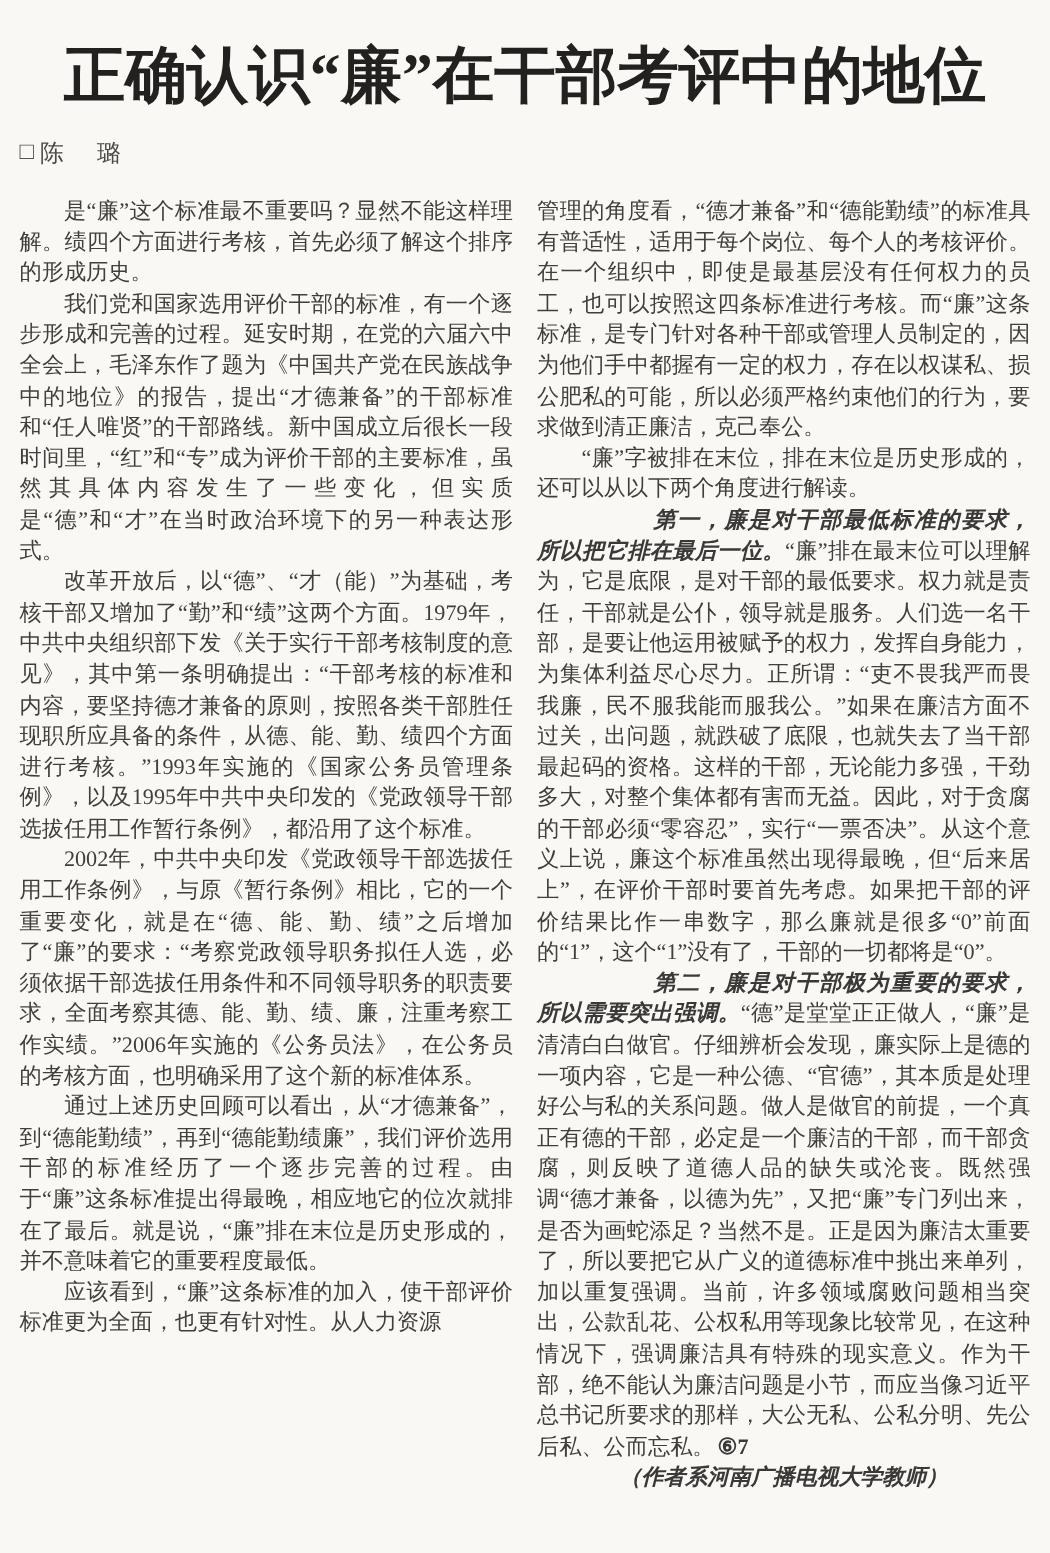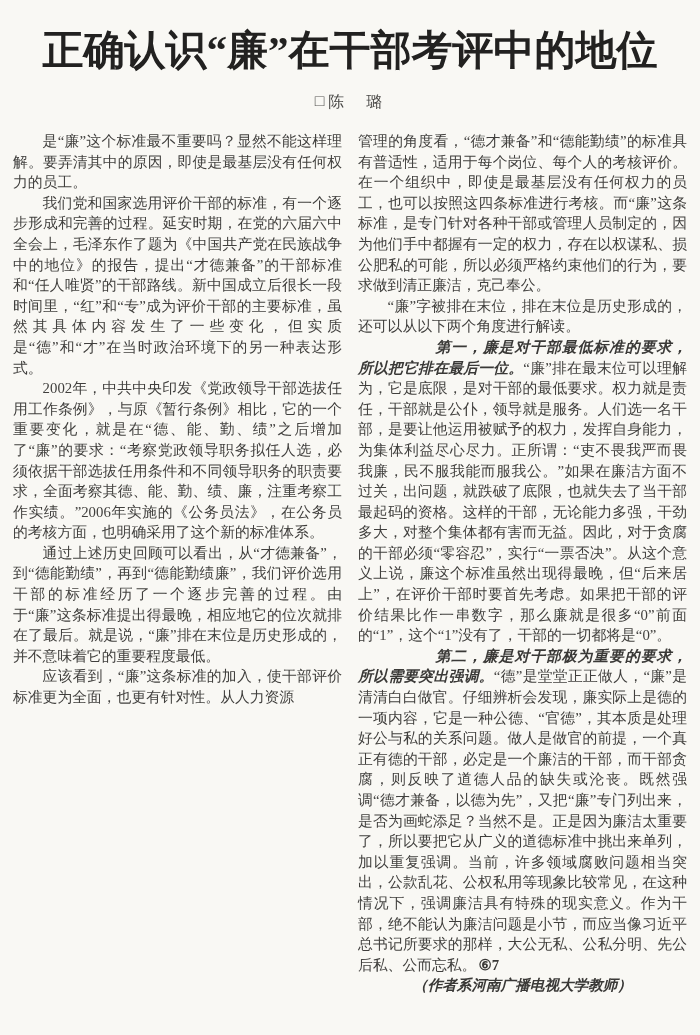--- a/index.html
+++ b/index.html
@@ -21,21 +21,21 @@
     text-align:center;
     font-size:41px;
     line-height:52px;
     font-weight:900;
     color:#222120;
     letter-spacing:0px;
     margin:4px 0 0 0;
     white-space:nowrap;
   }
   .byline{
-    text-align:center;
+    text-align:left;
     font-size:16px;
     color:#4b4a48;
     margin-top:16px;
     letter-spacing:3px;
   }
   .byline .marker{
     display:inline-block;
     transform:translateY(-1px);
     letter-spacing:0;
     margin-right:4px;
@@ -85,22 +85,23 @@
 </head>
 <body>
 
 <div class="page">
   <h1 class="title">正确认识“廉”在干部考评中的地位</h1>
   <div class="byline">
     <span class="marker">□</span><span>陈　璐</span>
   </div>
   <div class="columns">
     <div class="col" id="col-left">
-        <p>是“廉”这个标准最不重要吗？显然不能这样理解。要弄清其中的原因，即使是最基层没有任何权力的员工。</p>
+        <p>是“廉”这个标准最不重要吗？显然不能这样理解。绩四个方面进行考核，首先必须了解这个排序的形成历史。</p>
         <p>我们党和国家选用评价干部的标准，有一个逐步形成和完善的过程。延安时期，在党的六届六中全会上，毛泽东作了题为《中国共产党在民族战争中的地位》的报告，提出“才德兼备”的干部标准和“任人唯贤”的干部路线。新中国成立后很长一段时间里，“红”和“专”成为评价干部的主要标准，虽然其具体内容发生了一些变化，但实质是“德”和“才”在当时政治环境下的另一种表达形式。</p>
+        <p>改革开放后，以“德”、“才（能）”为基础，考核干部又增加了“勤”和“绩”这两个方面。1979年，中共中央组织部下发《关于实行干部考核制度的意见》，其中第一条明确提出：“干部考核的标准和内容，要坚持德才兼备的原则，按照各类干部胜任现职所应具备的条件，从德、能、勤、绩四个方面进行考核。”1993年实施的《国家公务员管理条例》，以及1995年中共中央印发的《党政领导干部选拔任用工作暂行条例》，都沿用了这个标准。</p>
         <p>2002年，中共中央印发《党政领导干部选拔任用工作条例》，与原《暂行条例》相比，它的一个重要变化，就是在“德、能、勤、绩”之后增加了“廉”的要求：“考察党政领导职务拟任人选，必须依据干部选拔任用条件和不同领导职务的职责要求，全面考察其德、能、勤、绩、廉，注重考察工作实绩。”2006年实施的《公务员法》，在公务员的考核方面，也明确采用了这个新的标准体系。</p>
         <p>通过上述历史回顾可以看出，从“才德兼备”，到“德能勤绩”，再到“德能勤绩廉”，我们评价选用干部的标准经历了一个逐步完善的过程。由于“廉”这条标准提出得最晚，相应地它的位次就排在了最后。就是说，“廉”排在末位是历史形成的，并不意味着它的重要程度最低。</p>
         <p>应该看到，“廉”这条标准的加入，使干部评价标准更为全面，也更有针对性。从人力资源</p>
       </div>
     <div class="col" id="col-right">
 
     <p class="noindent">管理的角度看，“德才兼备”和“德能勤绩”的标准具有普适性，适用于每个岗位、每个人的考核评价。在一个组织中，即使是最基层没有任何权力的员工，也可以按照这四条标准进行考核。而“廉”这条标准，是专门针对各种干部或管理人员制定的，因为他们手中都握有一定的权力，存在以权谋私、损公肥私的可能，所以必须严格约束他们的行为，要求做到清正廉洁，克己奉公。</p>
         <p>“廉”字被排在末位，排在末位是历史形成的，还可以从以下两个角度进行解读。</p>
         <p><span class="kai">第一，廉是对干部最低标准的要求，所以把它排在最后一位。</span>“廉”排在最末位可以理解为，它是底限，是对干部的最低要求。权力就是责任，干部就是公仆，领导就是服务。人们选一名干部，是要让他运用被赋予的权力，发挥自身能力，为集体利益尽心尽力。正所谓：“吏不畏我严而畏我廉，民不服我能而服我公。”如果在廉洁方面不过关，出问题，就跌破了底限，也就失去了当干部最起码的资格。这样的干部，无论能力多强，干劲多大，对整个集体都有害而无益。因此，对于贪腐的干部必须“零容忍”，实行“一票否决”。从这个意义上说，廉这个标准虽然出现得最晚，但“后来居上”，在评价干部时要首先考虑。如果把干部的评价结果比作一串数字，那么廉就是很多“0”前面的“1”，这个“1”没有了，干部的一切都将是“0”。</p>
         <p><span class="kai">第二，廉是对干部极为重要的要求，所以需要突出强调。</span>“德”是堂堂正正做人，“廉”是清清白白做官。仔细辨析会发现，廉实际上是德的一项内容，它是一种公德、“官德”，其本质是处理好公与私的关系问题。做人是做官的前提，一个真正有德的干部，必定是一个廉洁的干部，而干部贪腐，则反映了道德人品的缺失或沦丧。既然强调“德才兼备，以德为先”，又把“廉”专门列出来，是否为画蛇添足？当然不是。正是因为廉洁太重要了，所以要把它从广义的道德标准中挑出来单列，加以重复强调。当前，许多领域腐败问题相当突出，公款乱花、公权私用等现象比较常见，在这种情况下，强调廉洁具有特殊的现实意义。作为干部，绝不能认为廉洁问题是小节，而应当像习近平总书记所要求的那样，大公无私、公私分明、先公后私、公而忘私。<span class="endmark">⑥7</span></p>

